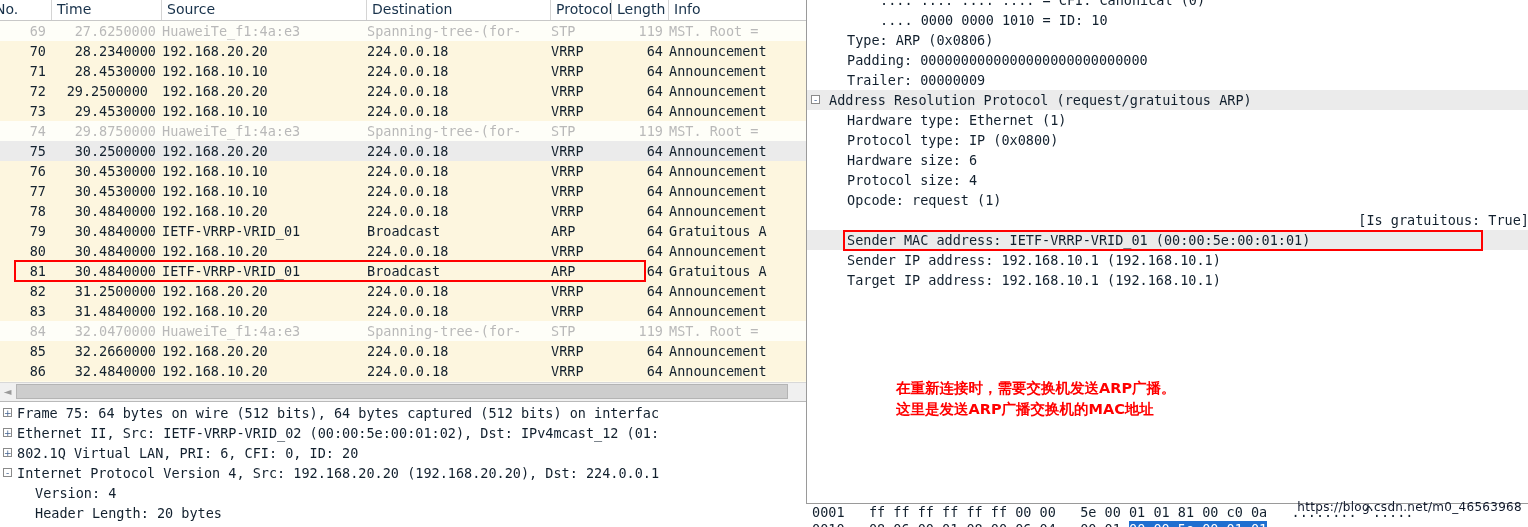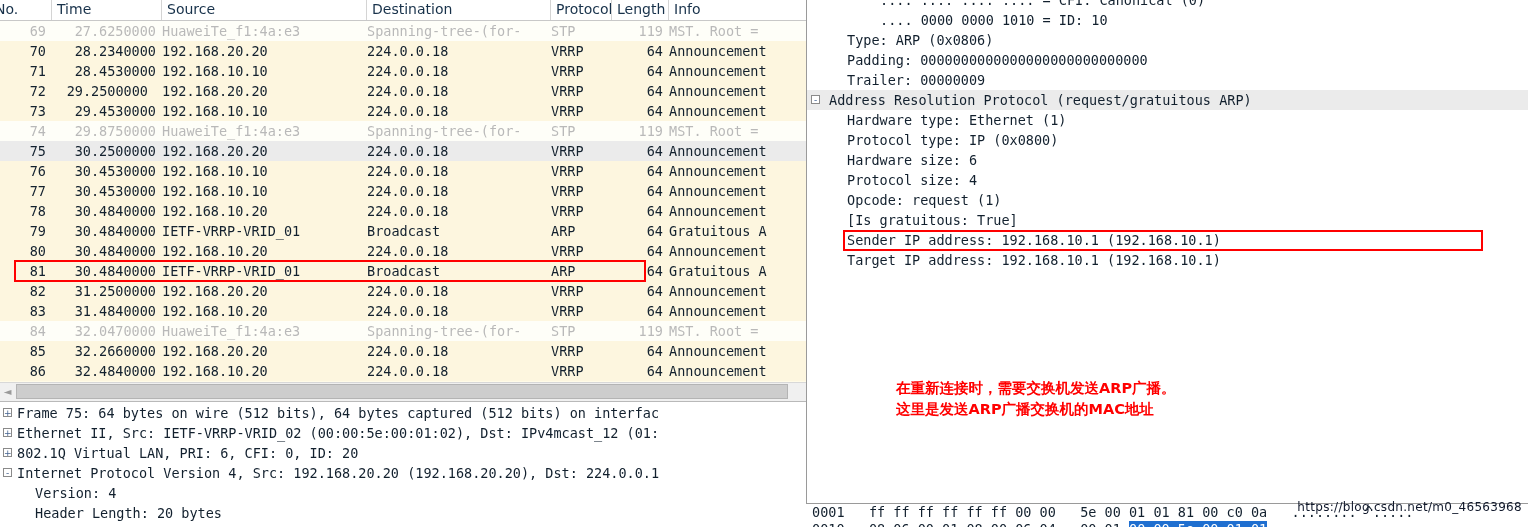--- a/index.html
+++ b/index.html
@@ -351,21 +351,24 @@
         <div class="rrow">
           <span class="rtxt" style="padding-left: 40px;">Hardware size: 6</span>
         </div>
         <div class="rrow">
           <span class="rtxt" style="padding-left: 40px;">Protocol size: 4</span>
         </div>
         <div class="rrow">
           <span class="rtxt" style="padding-left: 40px;">Opcode: request (1)</span>
         </div>
         <div class="rrow">
-          <span class="rtxt" style="padding-left: 40px;">[Is gratuitous: True]</span>
+          <span class="rtxt" style="padding-left: 40px; text-align: right;">[Is gratuitous: True]</span>
+        </div>
+        <div class="rrow hl">
+          <span class="rtxt" style="padding-left: 40px;">Sender MAC address: IETF-VRRP-VRID_01 (00:00:5e:00:01:01)</span>
         </div>
         <div class="rrow">
           <span class="rtxt" style="padding-left: 40px;">Sender IP address: 192.168.10.1 (192.168.10.1)</span>
         </div>
         <div class="rrow">
           <span class="rtxt" style="padding-left: 40px;">Target IP address: 192.168.10.1 (192.168.10.1)</span>
         </div>
       </div>
   </div>
 

